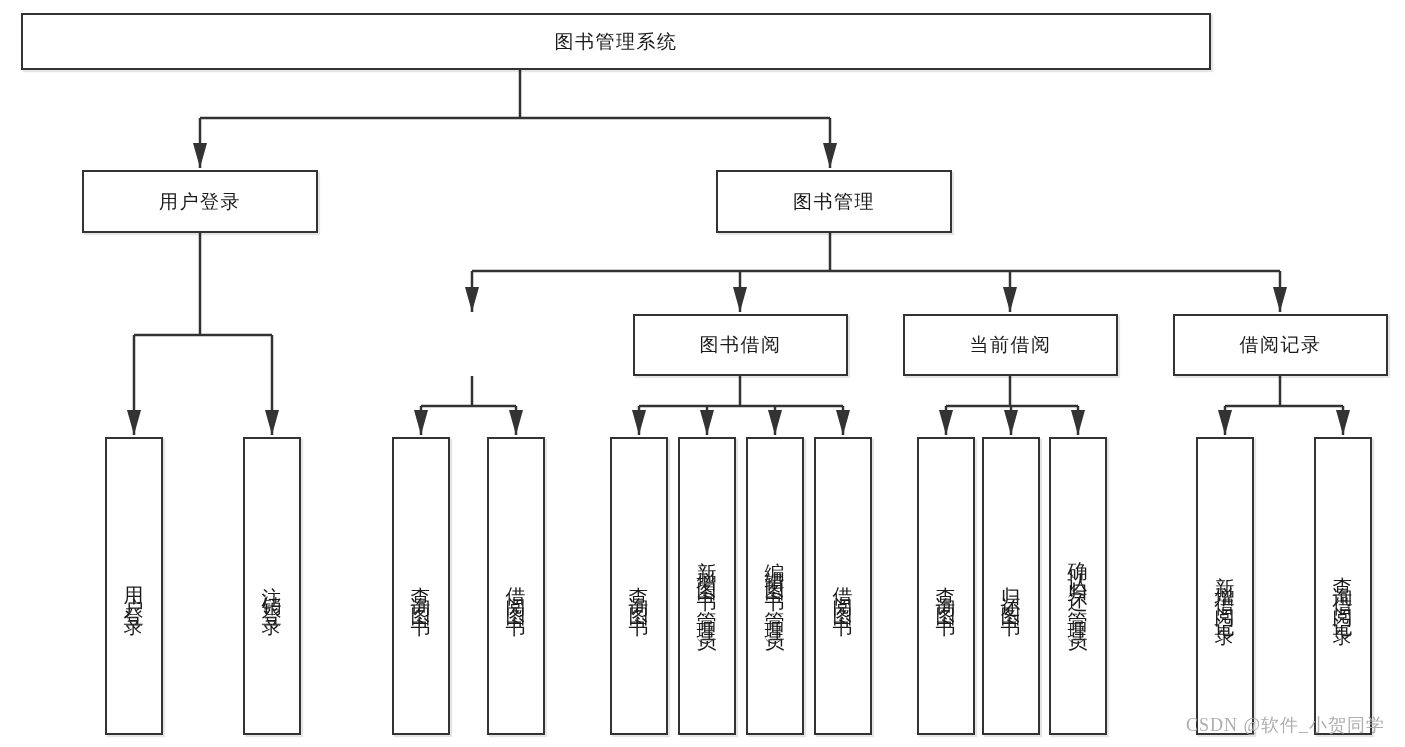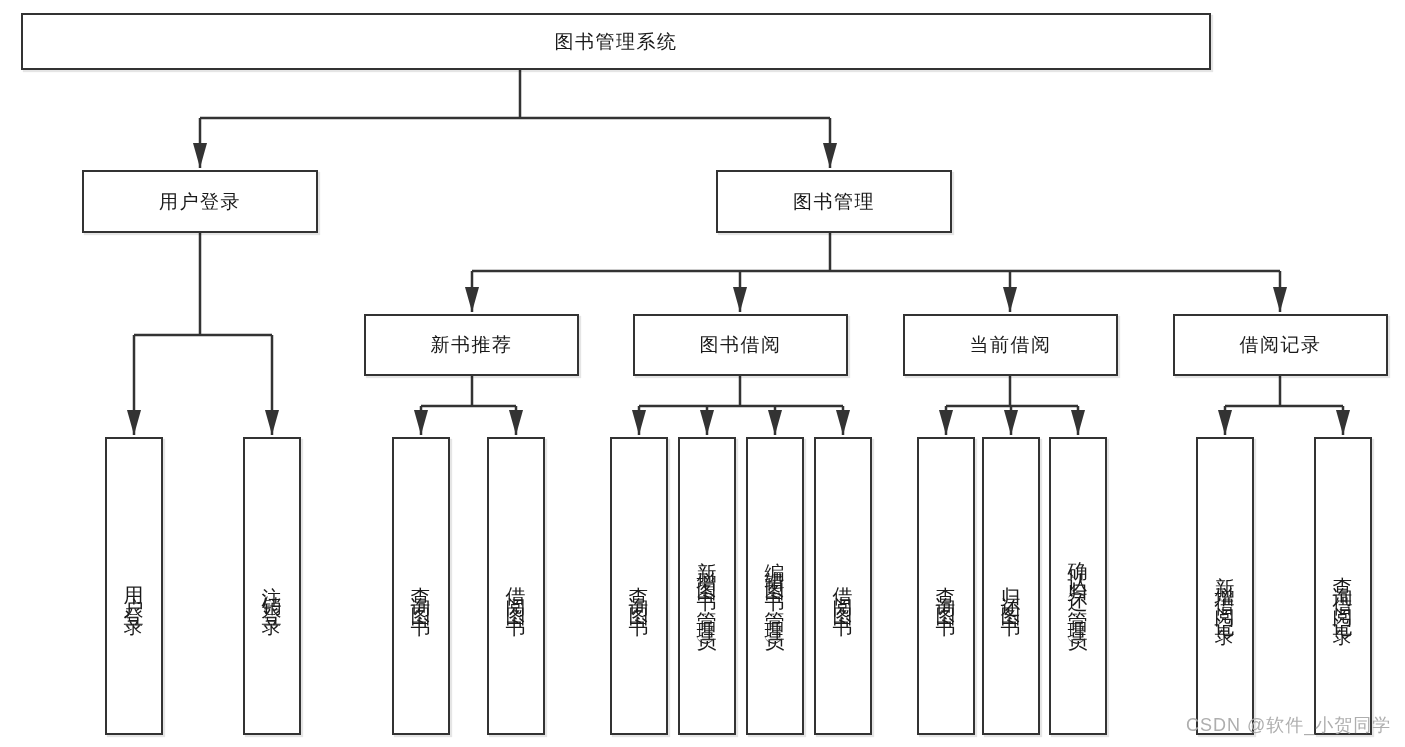--- a/index.html
+++ b/index.html
@@ -18,21 +18,21 @@
   .root-node{left:21px;top:13px;width:1190px;height:57px;}
   .v-node{top:437px;width:58px;height:298px;}
   .vtext{
     writing-mode:vertical-rl;text-orientation:mixed;
     font-size:20px;letter-spacing:10px;line-height:1;color:#1a1a1a;
     padding-top:10px; 
   }
   .watermark{
     position:absolute;left:1186px;top:713px;
     font-size:18px;letter-spacing:1px;color:rgba(170,170,170,0.95);
-    white-space:nowrap;z-index:5;
+    white-space:nowrap;z-index:5;font-family:Liberation Serif, serif;
   }
   
   .n-user-login{left:82px;top:170px;width:236px;height:63px;}
   .n-book-mgmt{left:716px;top:170px;width:236px;height:63px;}
   
   .lvl2{top:314px;width:215px;height:62px;}
   .n-new-book{left:364px;}
   .n-book-borrow{left:633px;}
   .n-current-borrow{left:903px;font-family:Liberation Mono, monospace;}
   .n-borrow-records{left:1173px;}
@@ -99,23 +99,20 @@
     <span>图书管理系统</span>
   </div>
 
   <div class="node h-node n-user-login">
     <span>用户登录</span>
   </div>
   <div class="node h-node n-book-mgmt">
     <span>图书管理</span>
   </div>
 
-  <div class="node h-node lvl2 n-new-book">
-    <span>新书推荐</span>
-  </div>
   <div class="node h-node lvl2 n-book-borrow">
     <span>图书借阅</span>
   </div>
   <div class="node h-node lvl2 n-current-borrow">
     <span>当前借阅</span>
   </div>
   <div class="node h-node lvl2 n-borrow-records">
     <span>借阅记录</span>
   </div>
 

